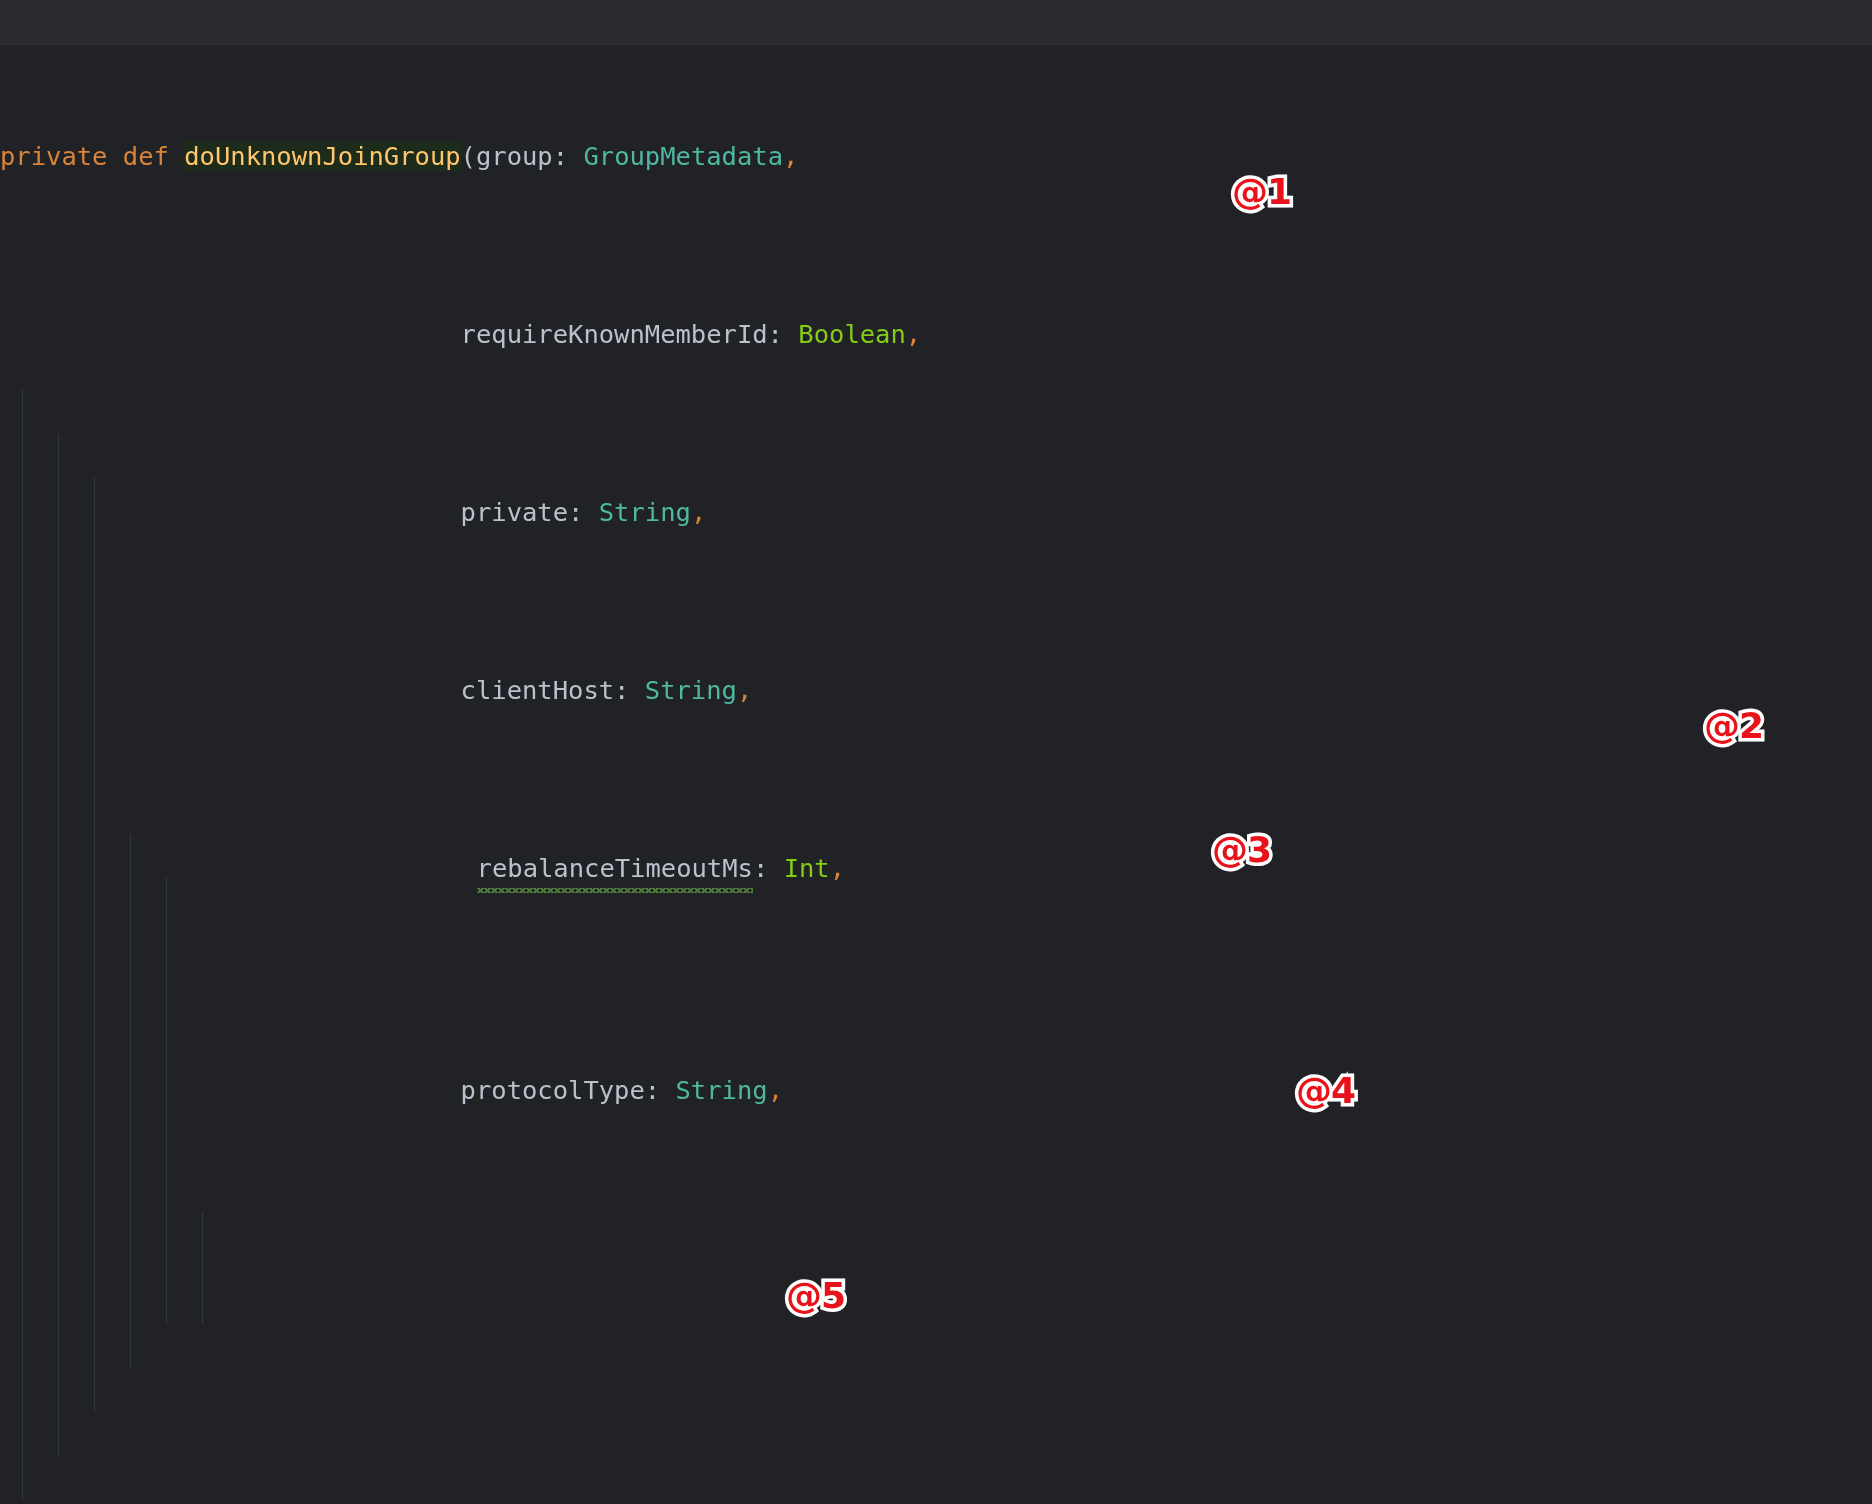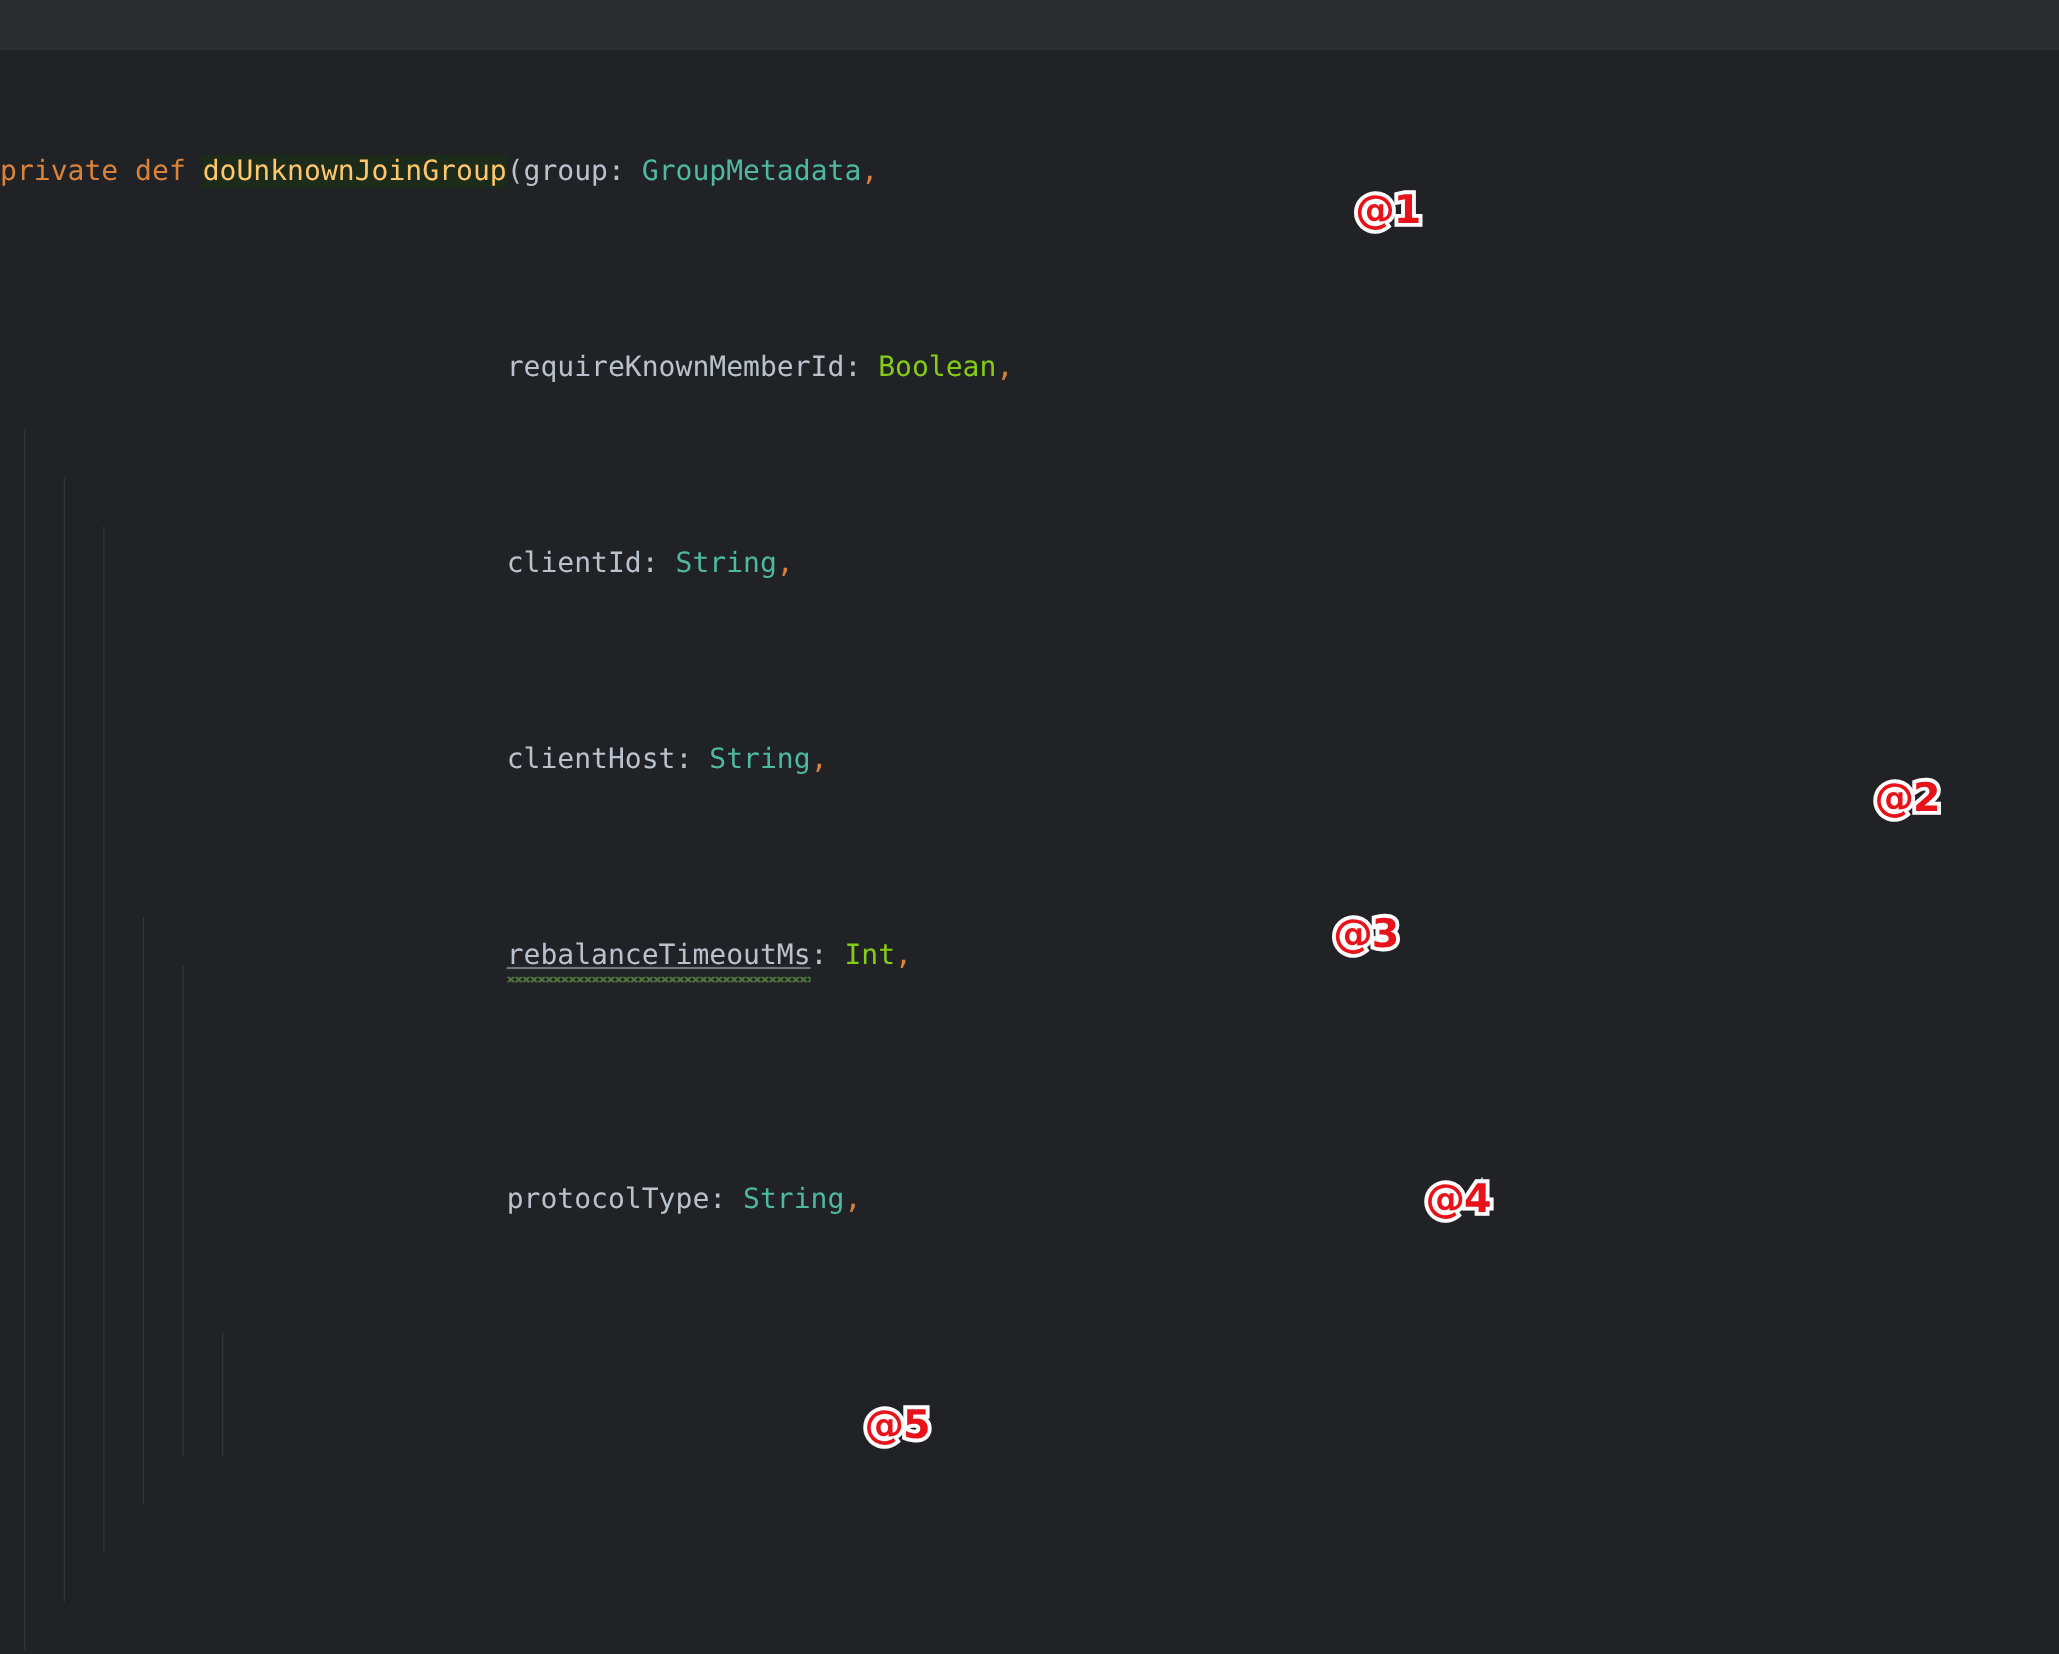--- a/index.html
+++ b/index.html
@@ -56,24 +56,24 @@
   
   .kw      { color: #d9833b; }            
   .fname   { color: #ffc66d; background: #1c2b1a; }  
   .plain   { color: #b9c2cc; }
   .type    { color: #4eb8a0; }            
   .type2   { color: #84cc16; }
   .comma   { color: #d9833b; }
 
   
   .squiggle {
-    text-decoration: underline;
     text-decoration-color: #6d7780;
     text-underline-offset: 3px;
     position: relative;
+    margin-left: 16px;
   }
   .squiggle::after {
     content: "";
     position: absolute;
     left: 0;
     right: 0;
     bottom: -10px;
     height: 5px;
     background-image:
       linear-gradient(45deg, transparent 40%, #4e7a3c 40%, #4e7a3c 60%, transparent 60%),
@@ -116,21 +116,21 @@
     <div class="guide" style="left:166px; top:878px;  height:446px;"></div>
     <div class="guide" style="left:202px; top:1212px; height:112px;"></div>
   </div>
 
   <div class="code">
 
     <div class="line"><span class="kw">private</span><span class="plain"> </span><span class="kw">def</span><span class="plain"> </span><span class="fname">doUnknownJoinGroup</span><span class="plain">(group: </span><span class="type">GroupMetadata</span><span class="comma">,</span></div>
 
     <div class="line"><span class="plain">                              </span><span class="plain">requireKnownMemberId: </span><span class="type2">Boolean</span><span class="comma">,</span></div>
 
-    <div class="line"><span class="plain">                              </span><span class="plain">clientId: </span><span class="type">String</span><span class="comma">,</span></div>
+    <div class="line"><span class="plain">                              </span><span class="plain">private: </span><span class="type">String</span><span class="comma">,</span></div>
 
     <div class="line"><span class="plain">                              </span><span class="plain">clientHost: </span><span class="type">String</span><span class="comma">,</span></div>
 
     <div class="line"><span class="plain">                              </span><span class="plain squiggle">rebalanceTimeoutMs</span><span class="plain">: </span><span class="type2">Int</span><span class="comma">,</span></div>
 
 
     <div class="line"><span class="plain">                              </span><span class="plain">protocolType: </span><span class="type">String</span><span class="comma">,</span></div>
 
 
     

